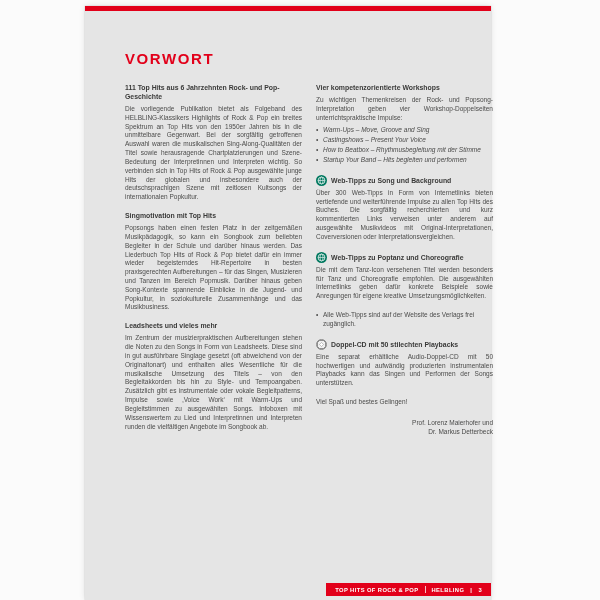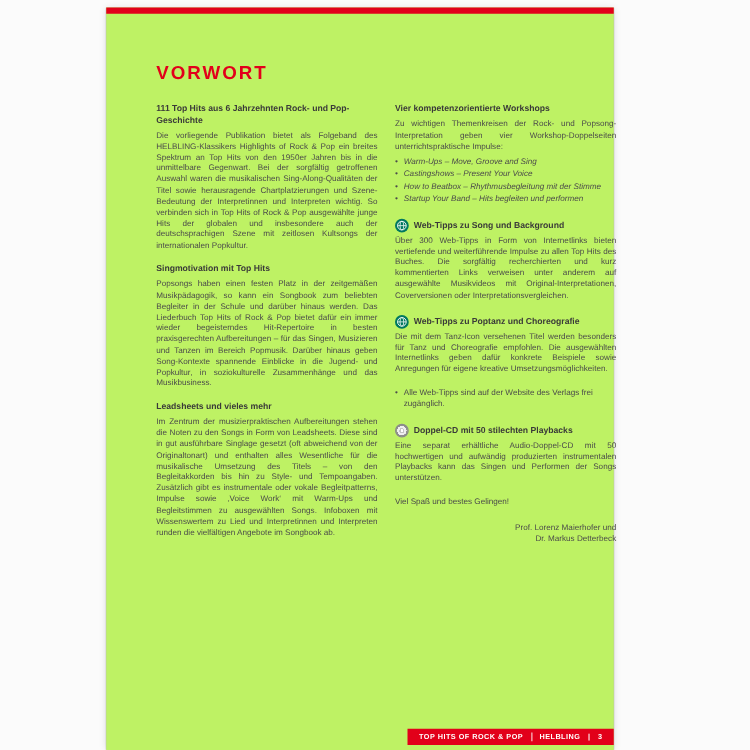--- a/index.html
+++ b/index.html
@@ -3,21 +3,21 @@
 <meta charset="utf-8">
 <style>
   html,body{margin:0;padding:0;}
   body{
     width:600px;height:600px;position:relative;overflow:hidden;
     background:#fbfbfb;
     font-family:"Liberation Sans", sans-serif;
   }
   .page{
     position:absolute;left:85px;top:6px;width:406px;height:594px;
-    background:#bef264;
+    background:#e5e5e5;
     box-shadow:0 0 6px rgba(0,0,0,0.12), 0 0 1px rgba(0,0,0,0.25);
   }
   .topstrip{
     position:absolute;top:0;left:0;right:0;height:5px;background:#e2001a;
   }
   .title{
     position:absolute;left:40px;top:44px;margin:0;
     font-size:15px;font-weight:bold;letter-spacing:1.6px;color:#e2001a;
   }
   .col{

